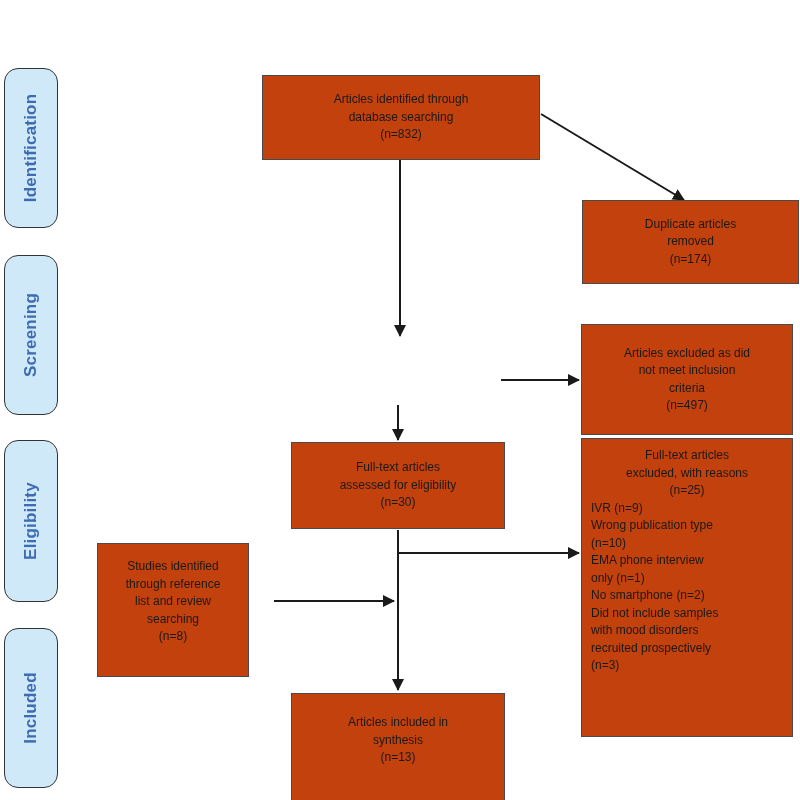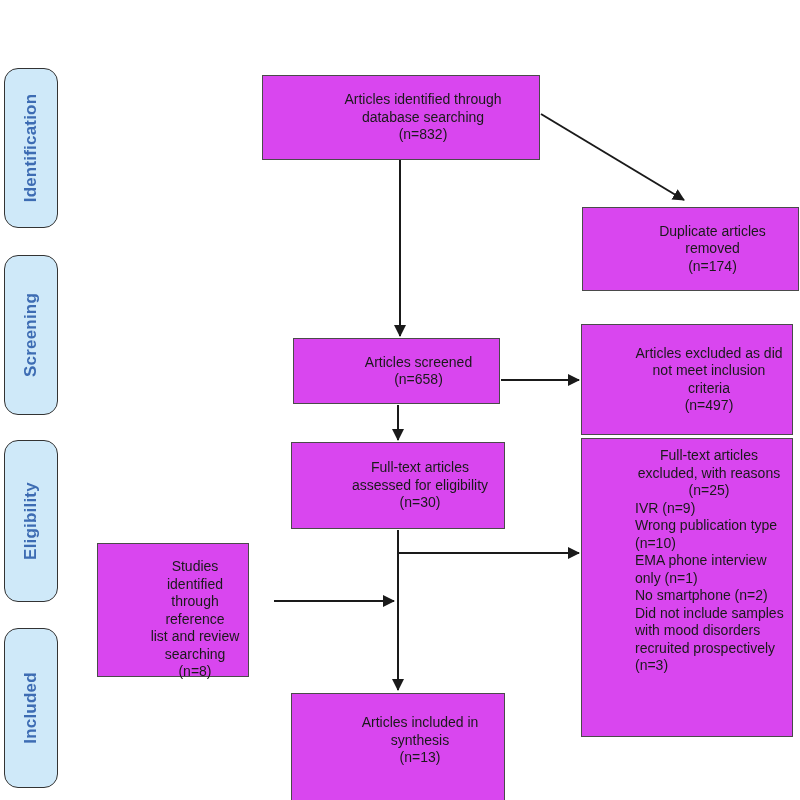--- a/index.html
+++ b/index.html
@@ -32,31 +32,30 @@
     transform: rotate(-90deg);
     white-space: nowrap;
     font-size: 17px;
     font-weight: bold;
     color: var(--stage-text, #3d6cb3);
     letter-spacing: 0.2px;
   }
   
   .box {
     position: absolute;
-    background: #d946ef;
+    background: #c2410c;
     border: 1.6px solid var(--box-border, #4a4a4a);
     box-sizing: border-box;
-    font-size: 14px;
+    font-size: 12px;
     line-height: 17.5px;
     color: #1a1a1a;
     display: flex;
     align-items: center;
     justify-content: center;
     text-align: center;
-    padding-left: 44px;
   }
   .pre { white-space: pre-line; }
   .box.top-align {
     align-items: flex-start;
     flex-direction: column;
     justify-content: flex-start;
     padding-top: 8px;
   }
   .reasons-header {
     width: 100%;
@@ -114,26 +113,24 @@
     <line x1="398" y1="405" x2="398" y2="440" marker-end="url(#ah)"></line>
     <line x1="398" y1="530" x2="398" y2="690" marker-end="url(#ah)"></line>
     <line x1="398" y1="553" x2="579" y2="553" marker-end="url(#ah)"></line>
     <line x1="274" y1="601" x2="394" y2="601" marker-end="url(#ah)"></line>
   </svg>
 
   <div class="box pre" style="left:262px;top:75px;width:278px;height:85px;">Articles identified through
 database searching
 (n=832)</div>
 
-  <div class="box pre" style="left:582px;top:207px;width:217px;height:84px;">Duplicate articles
+  <div class="box pre" style="left:582px;top:200px;width:217px;height:84px;">Duplicate articles
 removed
 (n=174)</div>
 
-  <div class="box pre" style="left:293px;top:338px;width:207px;height:66px;">Articles screened
-(n=658)</div>
 
   <div class="box pre" style="left:581px;top:324px;width:212px;height:111px;">Articles excluded as did
 not meet inclusion
 criteria
 (n=497)</div>
 
   <div class="box pre" style="left:291px;top:442px;width:214px;height:87px;">Full-text articles
 assessed for eligibility
 (n=30)</div>
 

